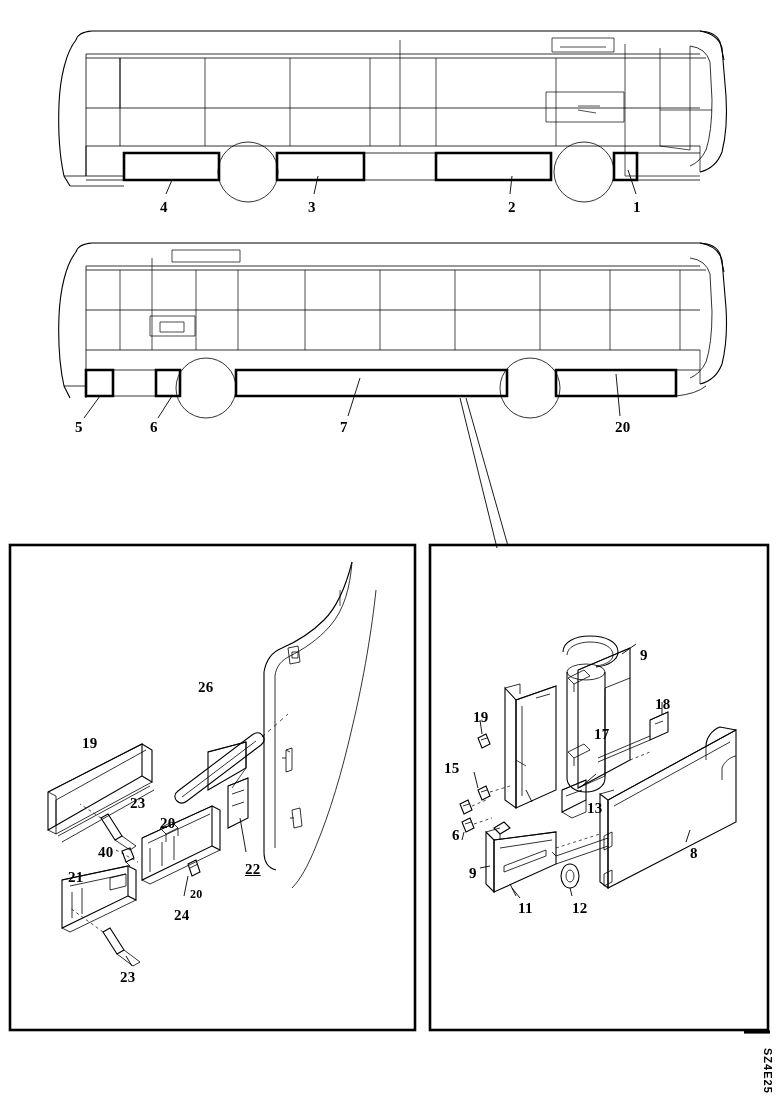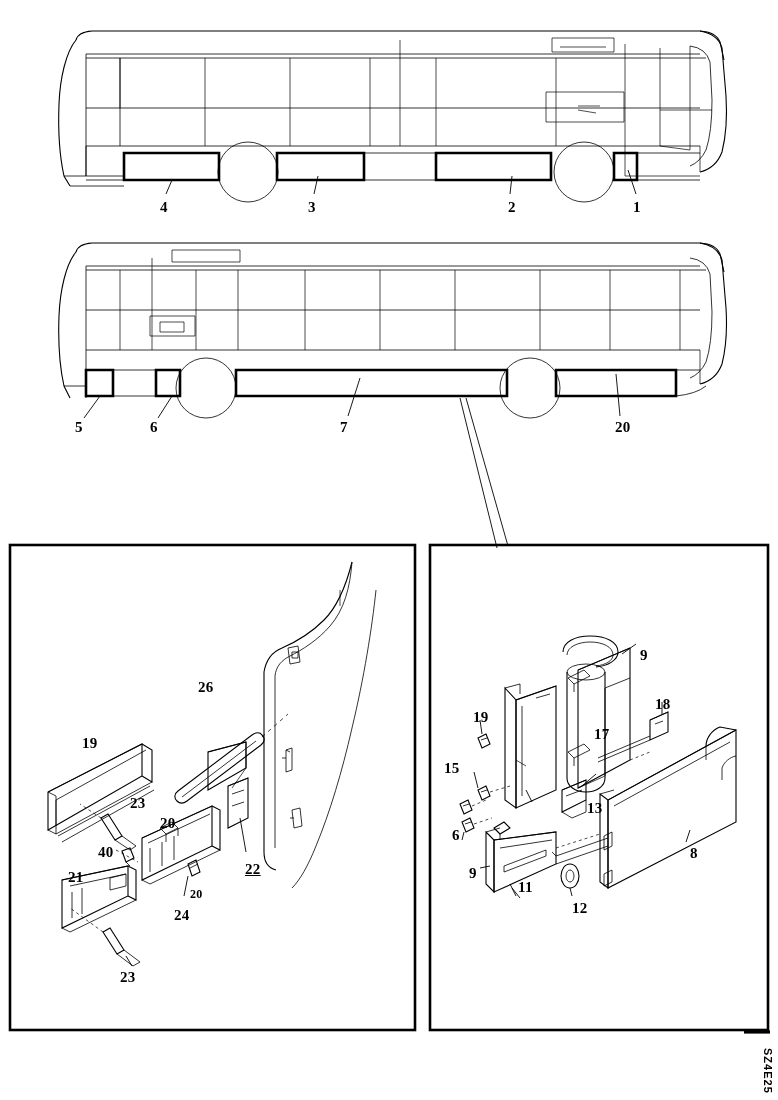--- a/index.html
+++ b/index.html
@@ -425,18 +425,18 @@
 
   <div class="callout" style="left:640px; top:648px;">9</div>
   <div class="callout" style="left:655px; top:697px;">18</div>
   <div class="callout" style="left:473px; top:710px;">19</div>
   <div class="callout" style="left:444px; top:761px;">15</div>
   <div class="callout" style="left:594px; top:727px;">17</div>
   <div class="callout" style="left:543px; top:801px;margin-left:44px;">13</div>
   <div class="callout" style="left:452px; top:828px;">6</div>
   <div class="callout" style="left:469px; top:866px;">9</div>
   <div class="callout" style="left:690px; top:846px;">8</div>
-  <div class="callout" style="left:518px; top:880px;">11</div>
+  <div class="callout" style="left:518px; top:901px;">11</div>
   <div class="callout" style="left:572px; top:901px;text-align:right;">12</div>
 
   <div class="corner-code">SZ4E25</div>
 
 </div>
 
 </body></html>

